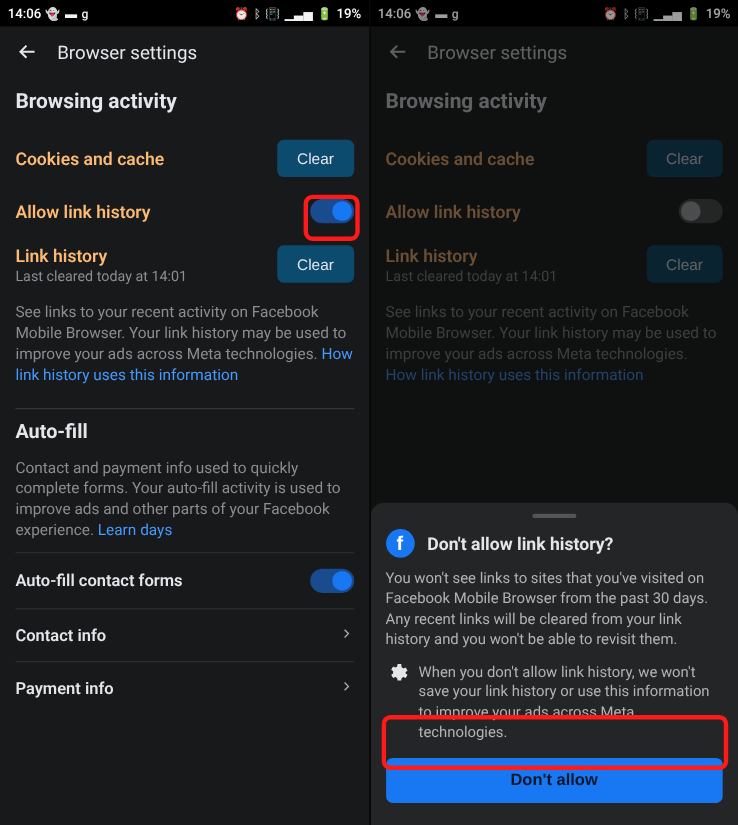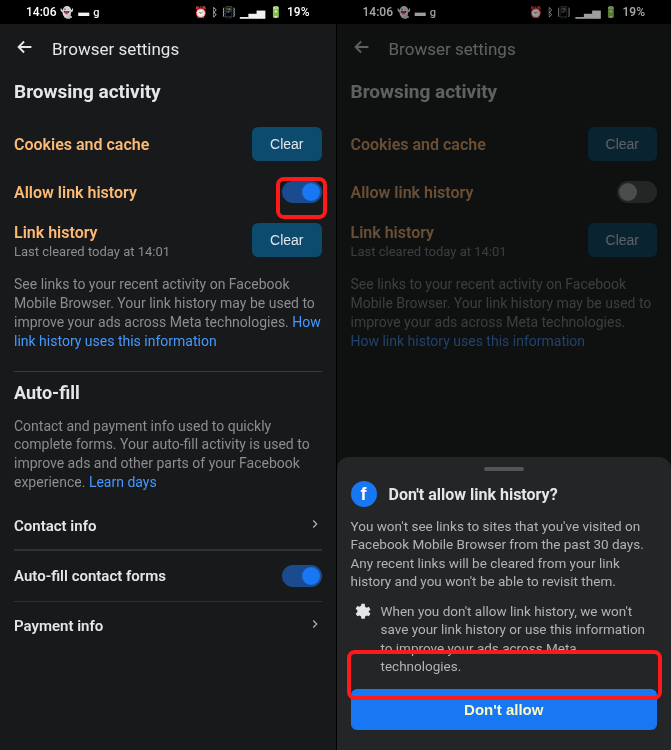--- a/index.html
+++ b/index.html
@@ -21,21 +21,21 @@
   }
   .pane + .pane { border-left: 1px solid #000; }
 
   
   .status {
     height: 24px;
     background: #000;
     display: flex;
     justify-content: space-between;
     align-items: center;
-    padding: 0 26px;
+    padding: 0 7px;
     font-size: 12px;
     color: #fff;
     font-weight: 500;
   }
   .status .left, .status .right { display: flex; align-items: center; gap: 4px; }
   .status .ico { font-size: 11px; opacity: .95; }
 
   
   .header {
     display: flex;
@@ -177,21 +177,21 @@
   .sheet-title { font-size: 16px; font-weight: 700; color: #E4E6EB; }
   .sheet-body { font-size: 13.5px; color: #B0B3B8; line-height: 1.35; margin-bottom: 12px; }
   .info-row { display: flex; gap: 10px; margin-bottom: 14px; }
   .gear svg { width: 20px; height: 20px; fill: #E4E6EB; }
   .info-text { font-size: 13.5px; color: #B0B3B8; line-height: 1.35; }
 
   .btn-primary {
     display: block;
     width: 100%;
     background: #1877F2;
-    color: #fef9c3;
+    color: #0f172a;
     border: none;
     border-radius: 6px;
     padding: 12px 0;
     font-size: 15px;
     font-weight: 600;
     margin-bottom: 8px;
   }
   .btn-secondary {
     display: block;
     width: 100%;
@@ -259,29 +259,29 @@
       <span>See links to your recent activity on Facebook Mobile Browser. Your link history may be used to improve your ads across Meta technologies. </span><span class="link">How link history uses this information</span>
     </div>
 
     <div class="divider"></div>
 
     <div class="section-title" style="font-size:18px;padding-top:0">Auto-fill</div>
     <div class="af-desc">
       <span>Contact and payment info used to quickly complete forms. Your auto-fill activity is used to improve ads and other parts of your Facebook experience. </span><span class="link">Learn days</span>
     </div>
 
+    <div class="arrow-row" style="border-top:1px solid #303132">
+      <div class="label">Auto-fill contact forms</div>
+      <div class="toggle on"></div>
+    </div>
     <div class="arrow-row">
       <div class="label">Contact info</div>
       <span class="chev"><svg viewBox="0 0 24 24">
             <path d="M9 6l6 6-6 6"></path>
           </svg></span>
-    </div>
-    <div class="arrow-row" style="border-top:1px solid #303132">
-      <div class="label">Auto-fill contact forms</div>
-      <div class="toggle on"></div>
     </div>
     <div class="arrow-row" style="border-bottom:none">
       <div class="label">Payment info</div>
       <span class="chev"><svg viewBox="0 0 24 24">
             <path d="M9 6l6 6-6 6"></path>
           </svg></span>
     </div>
   </div>
 
   <div class="hl" style="left:276px;top:177px;width:51px;height:42px"></div>

